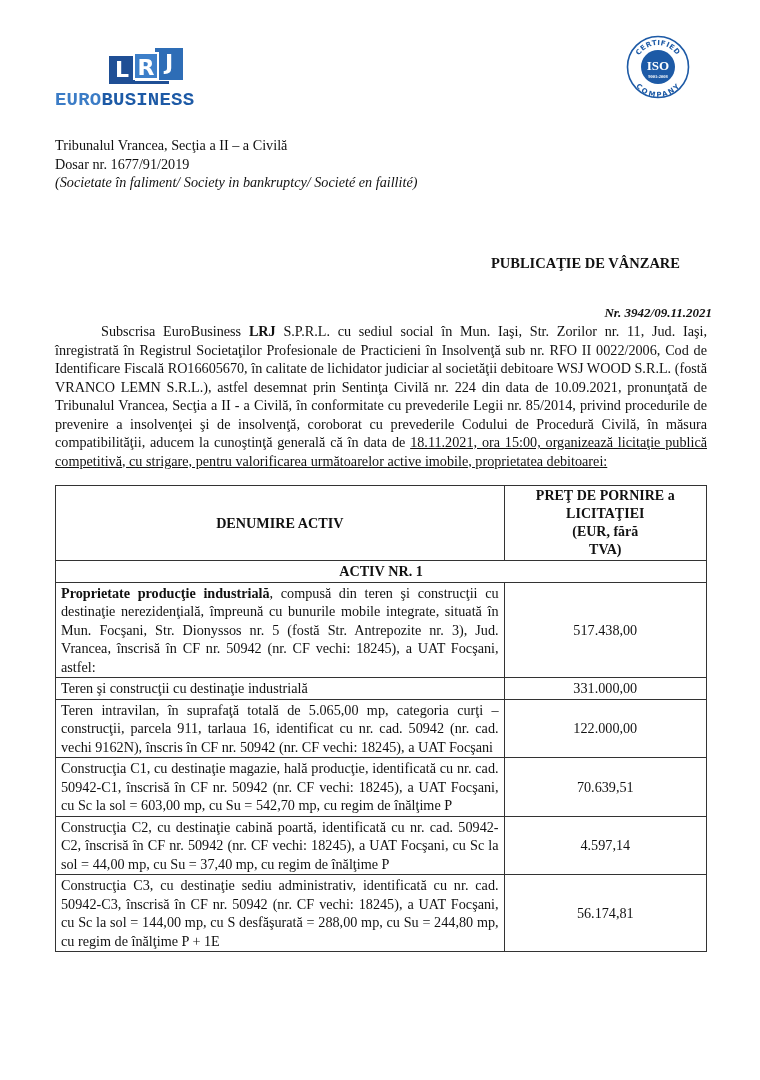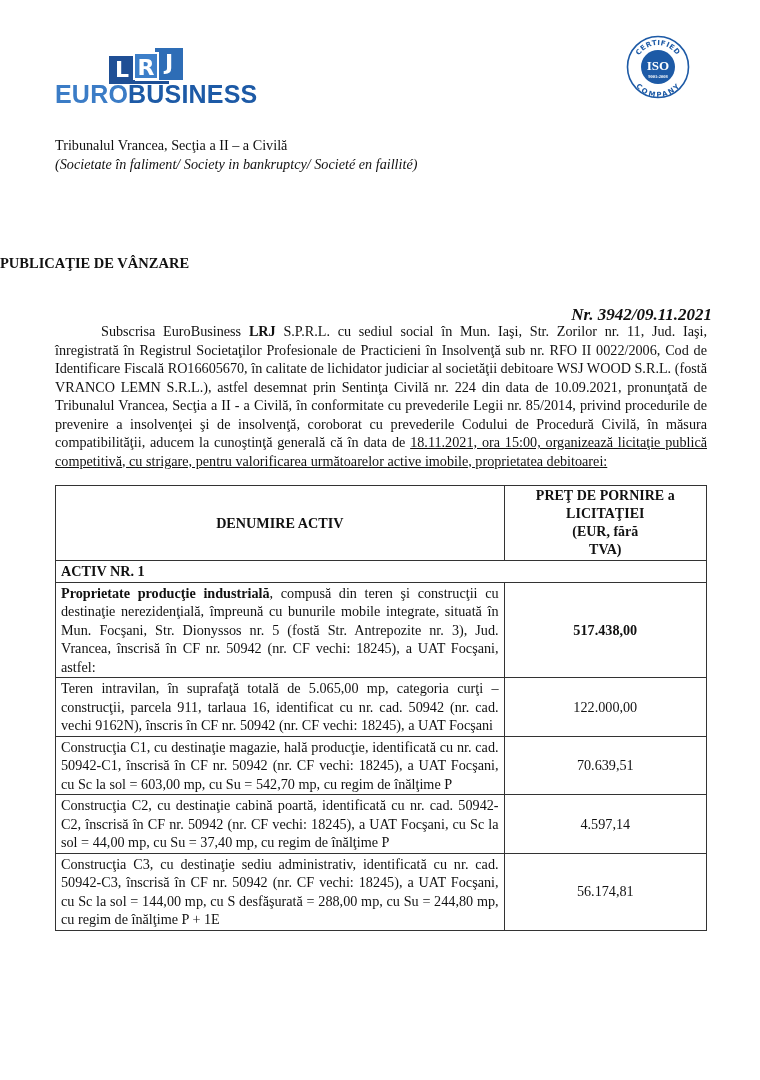--- a/index.html
+++ b/index.html
@@ -9,55 +9,55 @@
 
   
   .logo { position: absolute; left: 55px; top: 45px; width: 190px; height: 70px; }
   .logo-boxes { position: absolute; left: 54px; top: 3px; width: 76px; height: 38px; }
   .lbox { position: absolute; font-family: "DejaVu Sans", sans-serif; font-weight: bold;
           color: #fff; text-align: center; }
   .lbox-l { left: 0; top: 8px; width: 26px; height: 28px; background: #1f4f95; font-size: 22px; line-height: 28px; }
   .lbox-r { left: 24px; top: 4px; width: 26px; height: 28px; background: #3d7fc9; font-size: 22px; line-height: 28px; border: 2px solid #fff; box-sizing: border-box; }
   .lbox-j { left: 46px; top: 0px; width: 28px; height: 32px; background: #2e6db6; font-size: 22px; line-height: 30px; }
   .logo-under { position: absolute; left: 54px; top: 36px; width: 60px; height: 3px; background: #1f4f95; }
-  .logo-text { position: absolute; left: 0; top: 35px; font-family: Liberation Sans, sans-serif;
-               font-weight: bold; font-size: 25px; letter-spacing: 0.2px; white-space: nowrap; }
+  .logo-text { position: absolute; left: 0; top: 44px; font-family: Liberation Mono, monospace;
+               font-weight: bold; font-size: 19px; letter-spacing: 0.2px; white-space: nowrap; }
   .logo-euro { color: #3b7cc6; }
   .logo-business { color: #1d5aa6; }
 
   
   .iso { position: absolute; left: 626px; top: 35px; width: 64px; height: 64px; }
 
   
   .hdr { position: absolute; left: 55px; top: 136px; font-size: 14.2px; line-height: 18.5px; }
   .hdr div { white-space: nowrap; }
   .b { font-weight: bold; }
   .i { font-style: italic; }
 
-  .title { position: absolute; left: 0; width: 680px; top: 255px; text-align: left;
+  .title { position: absolute; left: 0; width: 680px; top: 255px; text-align: right;
            font-weight: bold; font-size: 14.5px; }
-  .nr { position: absolute; right: 48px; top: 305px; font-weight: bold; font-style: italic; font-size: 17px; }
+  .nr { position: absolute; right: 48px; top: 305px; font-weight: bold; font-style: italic; font-size: 13px; }
 
   .body-text { position: absolute; left: 55px; top: 322px; width: 652px; font-size: 14.2px;
                line-height: 18.5px; text-align: justify; }
   .body-text .ul { text-decoration: underline; }
   .indent { display: inline-block; width: 46px; }
 
   
   table.assets { position: absolute; left: 55px; top: 485px; width: 652px; border-collapse: collapse;
                  font-size: 14.2px; line-height: 18.5px; }
   table.assets td, table.assets th { border: 1.3px solid #333; padding: 1px 5px; vertical-align: middle; }
   table.assets th { font-weight: bold; text-align: center; }
   .col1 { width: 455px; }
   .col2 { width: 197px; }
   .hdr-price { font-size: 14px; line-height: 18px; padding-top: 3px; }
-  .activ-row td { text-align: left; font-weight: bold; }
+  .activ-row td { text-align: center; font-weight: bold; }
   .desc { text-align: justify; }
   .price { text-align: center; }
-  .price.bold { font-weight: bold; }
+  .price.bold { font-weight: normal; }
 </style>
 </head>
 <body>
 
 <div class="page">
 
   <div class="logo">
     <div class="logo-boxes">
       <div class="lbox lbox-l">L</div>
       <div class="lbox lbox-j">J</div>
@@ -79,20 +79,21 @@
     </text>
     <text font-family="DejaVu Sans, sans-serif" font-size="7" font-weight="bold" fill="#1d5aa6" letter-spacing="0.5" dy="5">
       <textPath href="#arcBot" startOffset="50%" text-anchor="middle">COMPANY</textPath>
     </text>
     <text x="32" y="35" text-anchor="middle" font-family="Liberation Serif, serif" font-weight="bold" font-size="13" fill="#fff">ISO</text>
     <text x="32" y="43" text-anchor="middle" font-family="Liberation Serif, serif" font-weight="bold" font-size="4.5" fill="#fff">9001:2008</text>
   </svg>
 
   <div class="hdr">
     <div>Tribunalul Vrancea, Secţia a II – a Civilă</div>
+    <div>Dosar nr. 1677/91/2019</div>
     <div class="i">(Societate în faliment/ Society in bankruptcy/ Societé en faillité)</div>
   </div>
 
   <div class="title">PUBLICAŢIE DE VÂNZARE</div>
   <div class="nr">Nr.  3942/09.11.2021</div>
 
   <div class="body-text"><span class="indent"></span><span>Subscrisa EuroBusiness </span><span class="b">LRJ</span><span> S.P.R.L. cu sediul social în Mun. Iaşi, Str. Zorilor nr. 11, Jud. Iaşi, înregistrată în Registrul Societaţilor Profesionale de Practicieni în Insolvenţă sub nr. RFO II 0022/2006, Cod de Identificare Fiscală RO16605670, în calitate de lichidator judiciar al societăţii debitoare WSJ WOOD S.R.L. (fostă VRANCO LEMN S.R.L.), astfel desemnat prin Sentinţa Civilă nr. 224 din data de 10.09.2021, pronunţată de Tribunalul Vrancea, Secţia a II - a Civilă, în conformitate cu prevederile Legii nr. 85/2014, privind procedurile de prevenire a insolvenţei şi de insolvenţă, coroborat cu prevederile Codului de Procedură Civilă, în măsura compatibilităţii, aducem la cunoştinţă generală că în data de </span><span class="ul">18.11.2021, ora 15:00, organizează licitaţie publică competitivă, cu strigare, pentru valorificarea următoarelor active imobile, proprietatea debitoarei:</span></div>
 
   <table class="assets">
     <tbody>
@@ -106,20 +107,24 @@
       </th>
     </tr>
     <tr class="activ-row">
       <td colspan="2">ACTIV NR. 1</td>
     </tr>
     <tr>
       <td class="desc"><span class="b">Proprietate producţie industrială</span><span>, compusă din teren şi construcţii cu destinaţie nerezidenţială, împreună cu bunurile mobile integrate, situată în Mun. Focşani, Str. Dionyssos nr. 5 (fostă Str. Antrepozite nr. 3), Jud. Vrancea, înscrisă în CF nr. 50942 (nr. CF vechi: 18245), a UAT Focşani, astfel:</span></td>
       <td class="price bold">517.438,00</td>
     </tr>
     <tr>
+      <td class="desc">Teren şi construcţii cu destinaţie industrială</td>
+      <td class="price bold">331.000,00</td>
+    </tr>
+    <tr>
       <td class="desc">Teren intravilan, în suprafaţă totală de 5.065,00 mp, categoria curţi – construcţii, parcela 911, tarlaua 16, identificat cu nr. cad. 50942 (nr. cad. vechi 9162N), înscris în CF nr. 50942 (nr. CF vechi: 18245), a UAT Focşani</td>
       <td class="price">122.000,00</td>
     </tr>
     <tr>
       <td class="desc">Construcţia C1, cu destinaţie magazie, hală producţie, identificată cu nr. cad. 50942-C1, înscrisă în CF nr. 50942 (nr. CF vechi: 18245), a UAT Focşani, cu Sc la sol = 603,00 mp, cu Su = 542,70 mp, cu regim de înălţime P</td>
       <td class="price">70.639,51</td>
     </tr>
     <tr>
       <td class="desc">Construcţia C2, cu destinaţie cabină poartă, identificată cu nr. cad. 50942-C2, înscrisă în CF nr. 50942 (nr. CF vechi: 18245), a UAT Focşani, cu Sc la sol = 44,00 mp, cu Su = 37,40 mp, cu regim de înălţime P</td>
       <td class="price">4.597,14</td>

